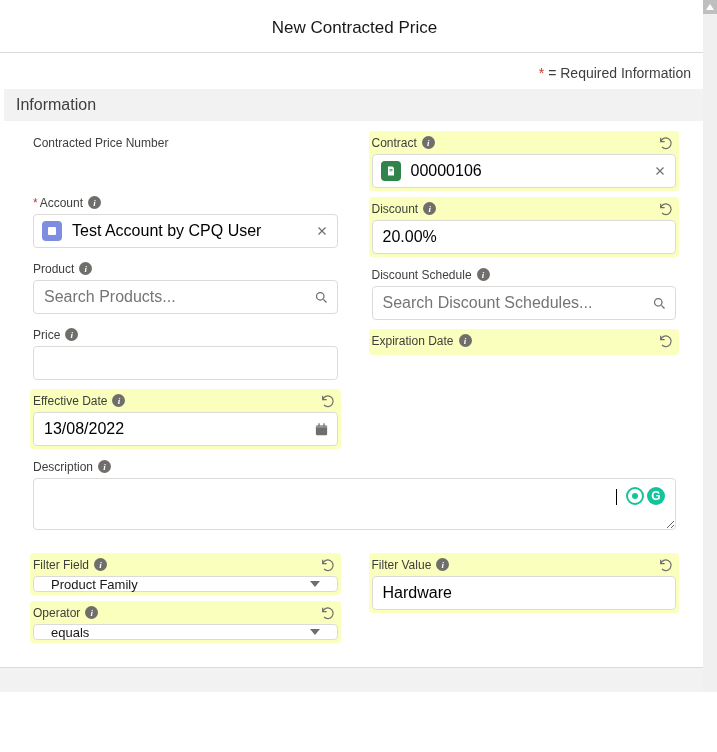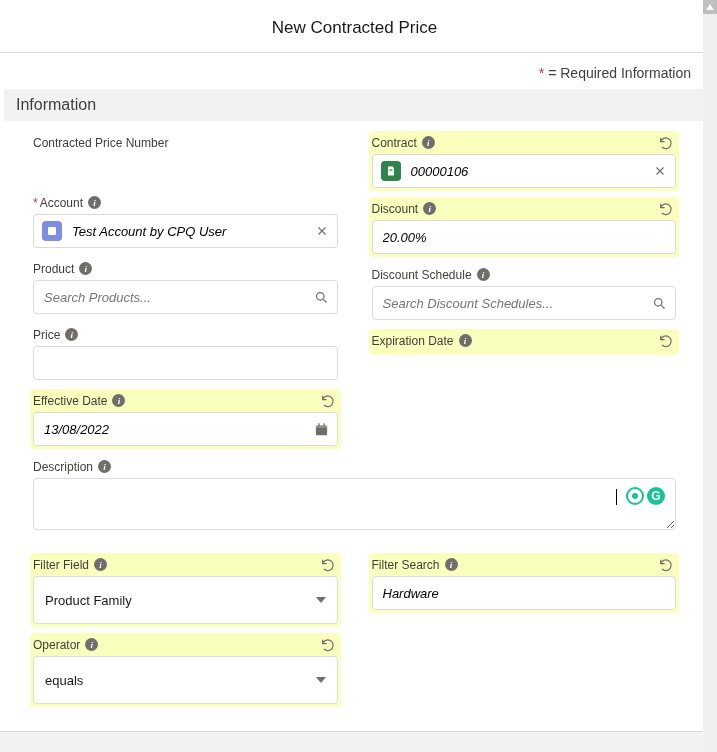--- a/index.html
+++ b/index.html
@@ -86,44 +86,43 @@
   .input-box {
     display: flex; align-items: center;
     background: #fff;
     border: 1px solid #dddbda;
     border-radius: 4px;
     height: 34px;
     padding: 0 8px;
   }
   .input-box input {
     border: none; outline: none; flex: 1;
-    font-size: 13px; background: transparent;
+    font-size: 16px; background: transparent;
     min-width: 0;
-    font-style: italic;
   }
   .input-box .trail-icon, .input-box .lead-icon {
     color: #706e6b;
     display: flex; align-items: center; justify-content: center;
   }
   .input-box .trail-icon { margin-left: 6px; cursor: pointer; }
   .pill-icon {
     width: 20px; height: 20px; border-radius: 4px;
     display: flex; align-items: center; justify-content: center;
     margin-right: 8px; flex-shrink: 0;
   }
   .pill-icon.account { background: #7f8de1; }
   .pill-icon.contract { background: #2e844a; }
   .pill-icon svg { width: 12px; height: 12px; fill: #fff; }
   .close-x svg { width: 14px; height: 14px; stroke: #706e6b; stroke-width: 2; }
   .search-i svg { width: 15px; height: 15px; stroke: #706e6b; fill: none; stroke-width: 2; }
   .cal-i svg { width: 15px; height: 15px; fill: #706e6b; }
   .select-box {
     display: flex; align-items: center; justify-content: space-between;
     background: #fff; border: 1px solid #dddbda; border-radius: 4px;
-    height: 48px; padding: 0 11px; cursor: pointer;
+    height: 16px; padding: 0 17px; cursor: pointer;
   }
   .desc-box {
     position: relative;
     border: 1px solid #dddbda; border-radius: 4px;
     height: 52px; background: #fff;
     resize: both; overflow: auto;
   }
   .grammarly {
     position: absolute; right: 10px; top: 8px;
     display: flex; gap: 3px;
@@ -380,21 +379,21 @@
         <div class="select-box">
           <span>equals</span>
           <span class="caret"></span>
         </div>
       </div>
     </div>
 
     <div class="col">
       <div class="field hl">
         <div class="label-row">
-          <span class="label-text">Filter Search</span>
+          <span class="label-text">Filter Value</span>
           <span class="info-icon">i</span>
           <span class="undo-icon">
             <svg viewBox="0 0 24 24">
                 <path d="M4 10 A8 8 0 1 1 6 18"></path>
                 <path d="M4 4 L4 10 L10 10"></path>
               </svg>
           </span>
         </div>
         <div class="input-box">
           <input type="text" value="Hardware" style="">

